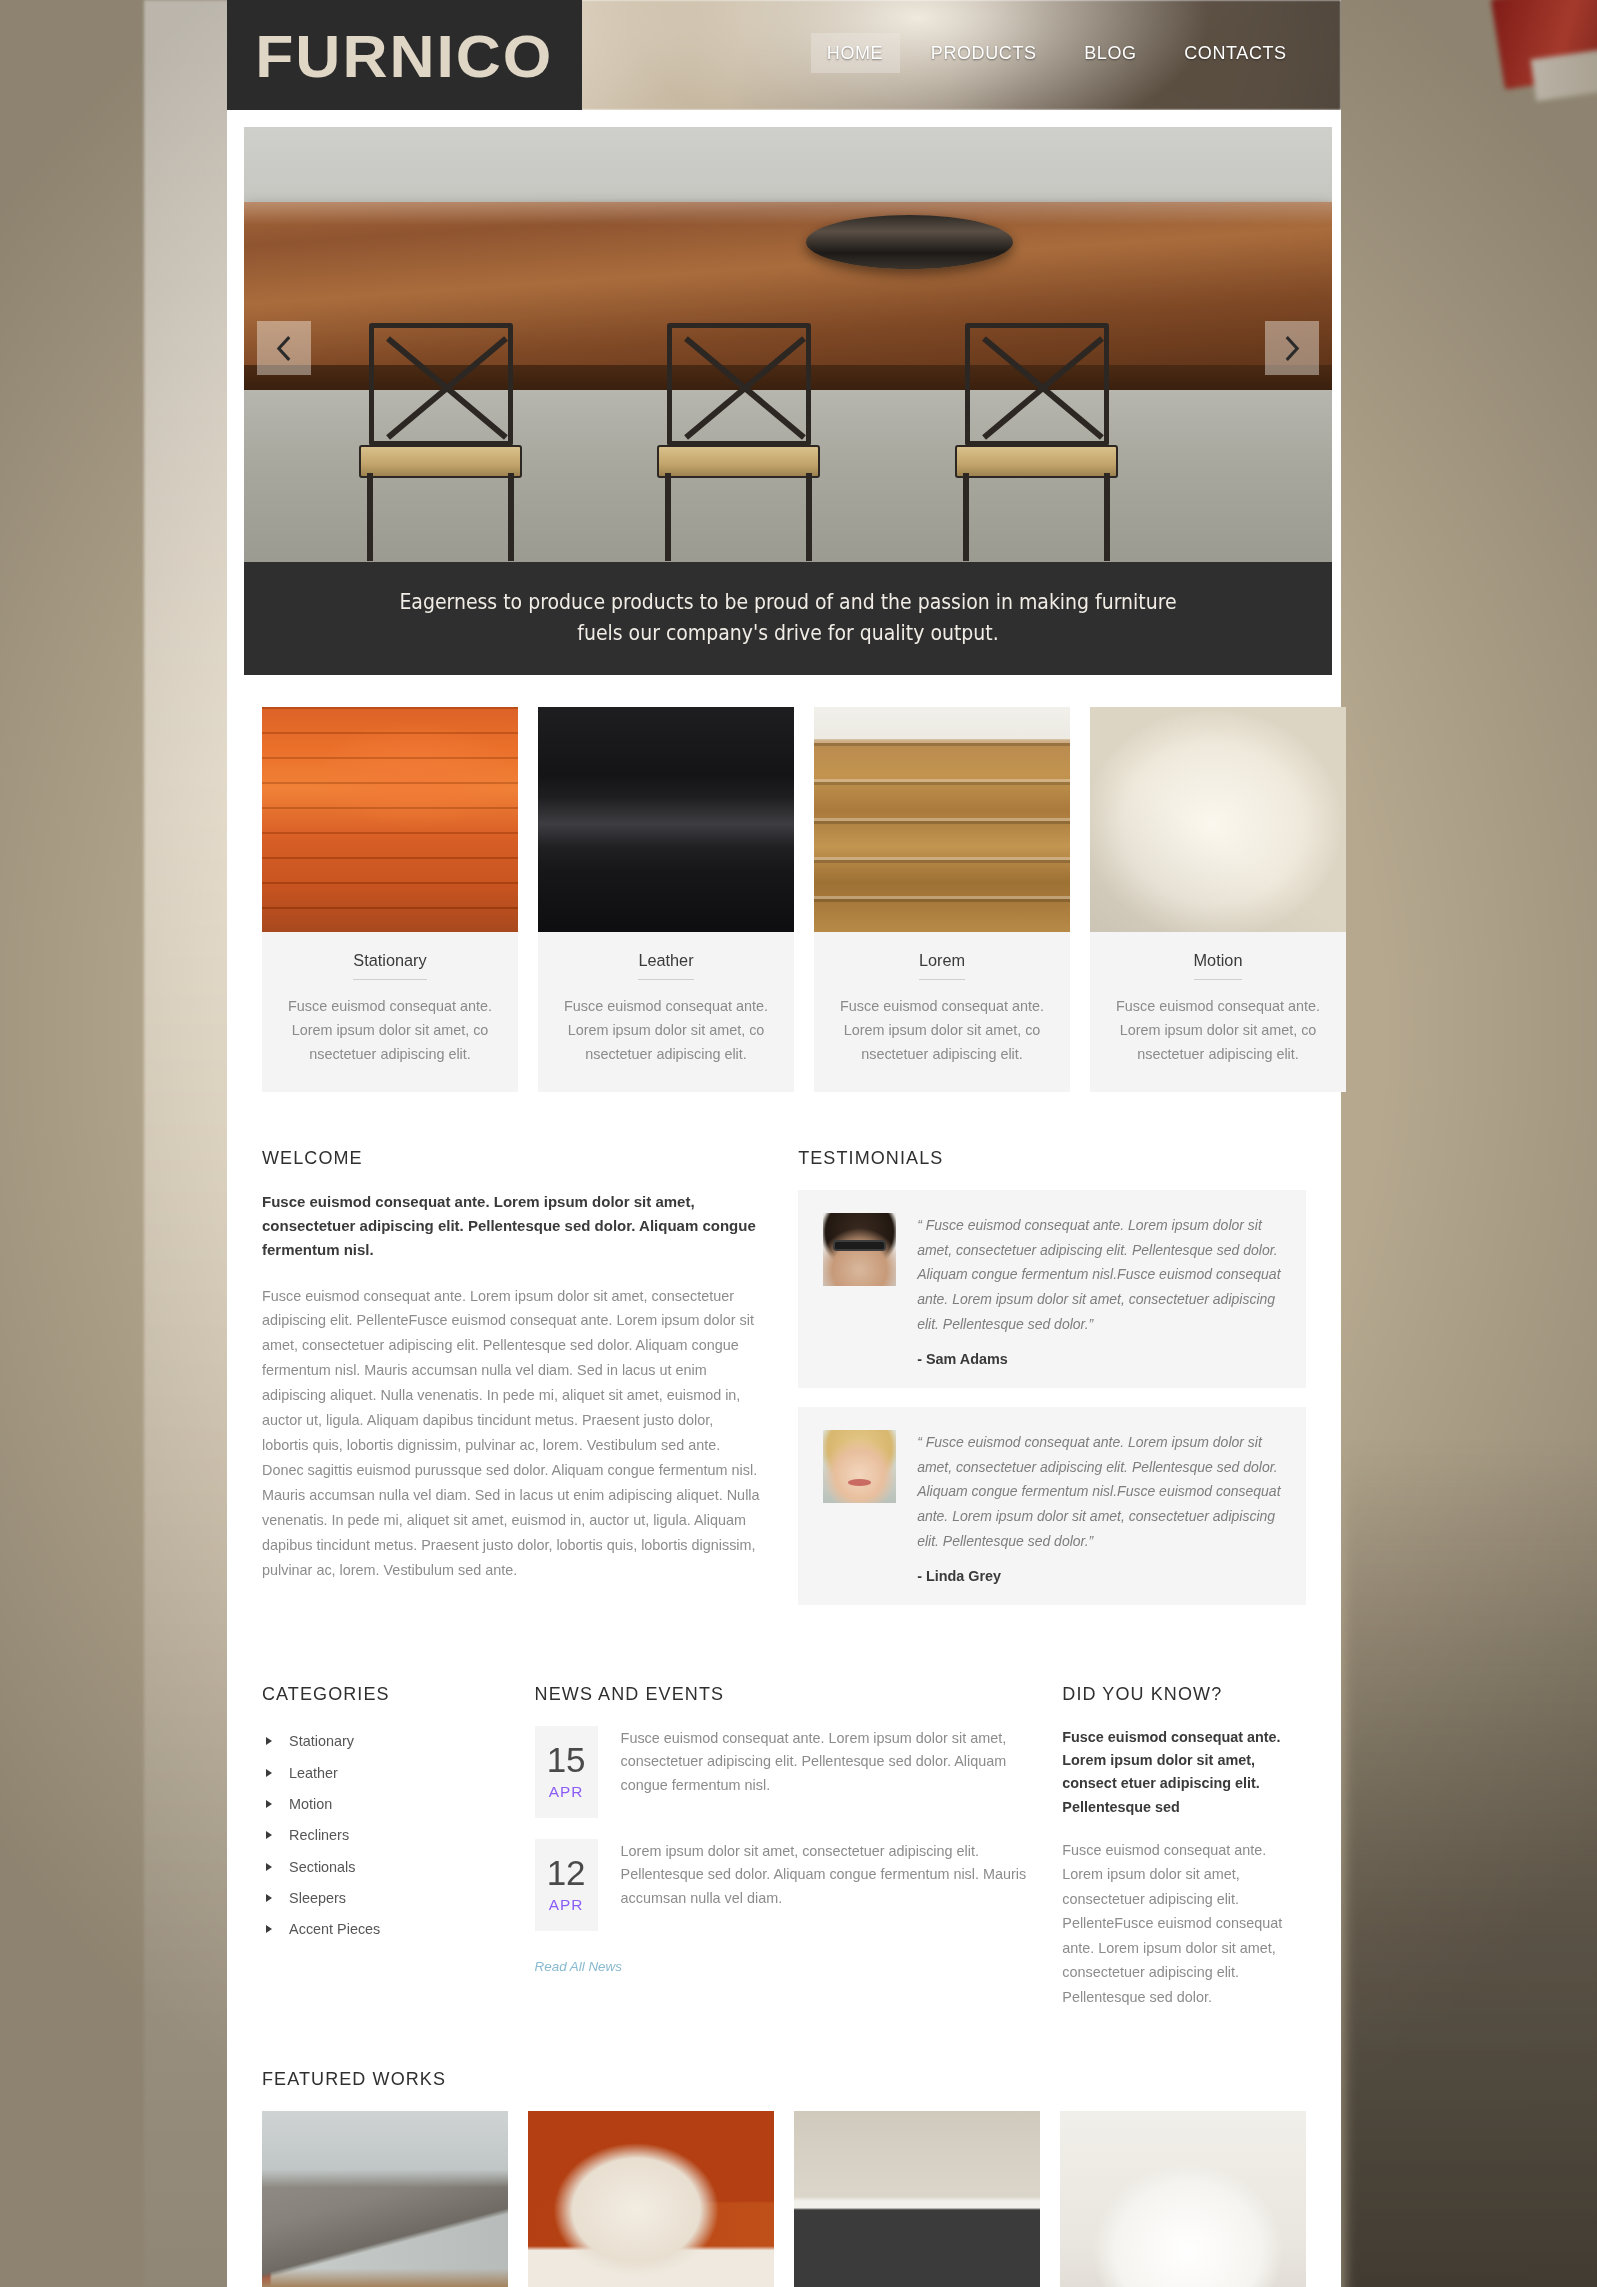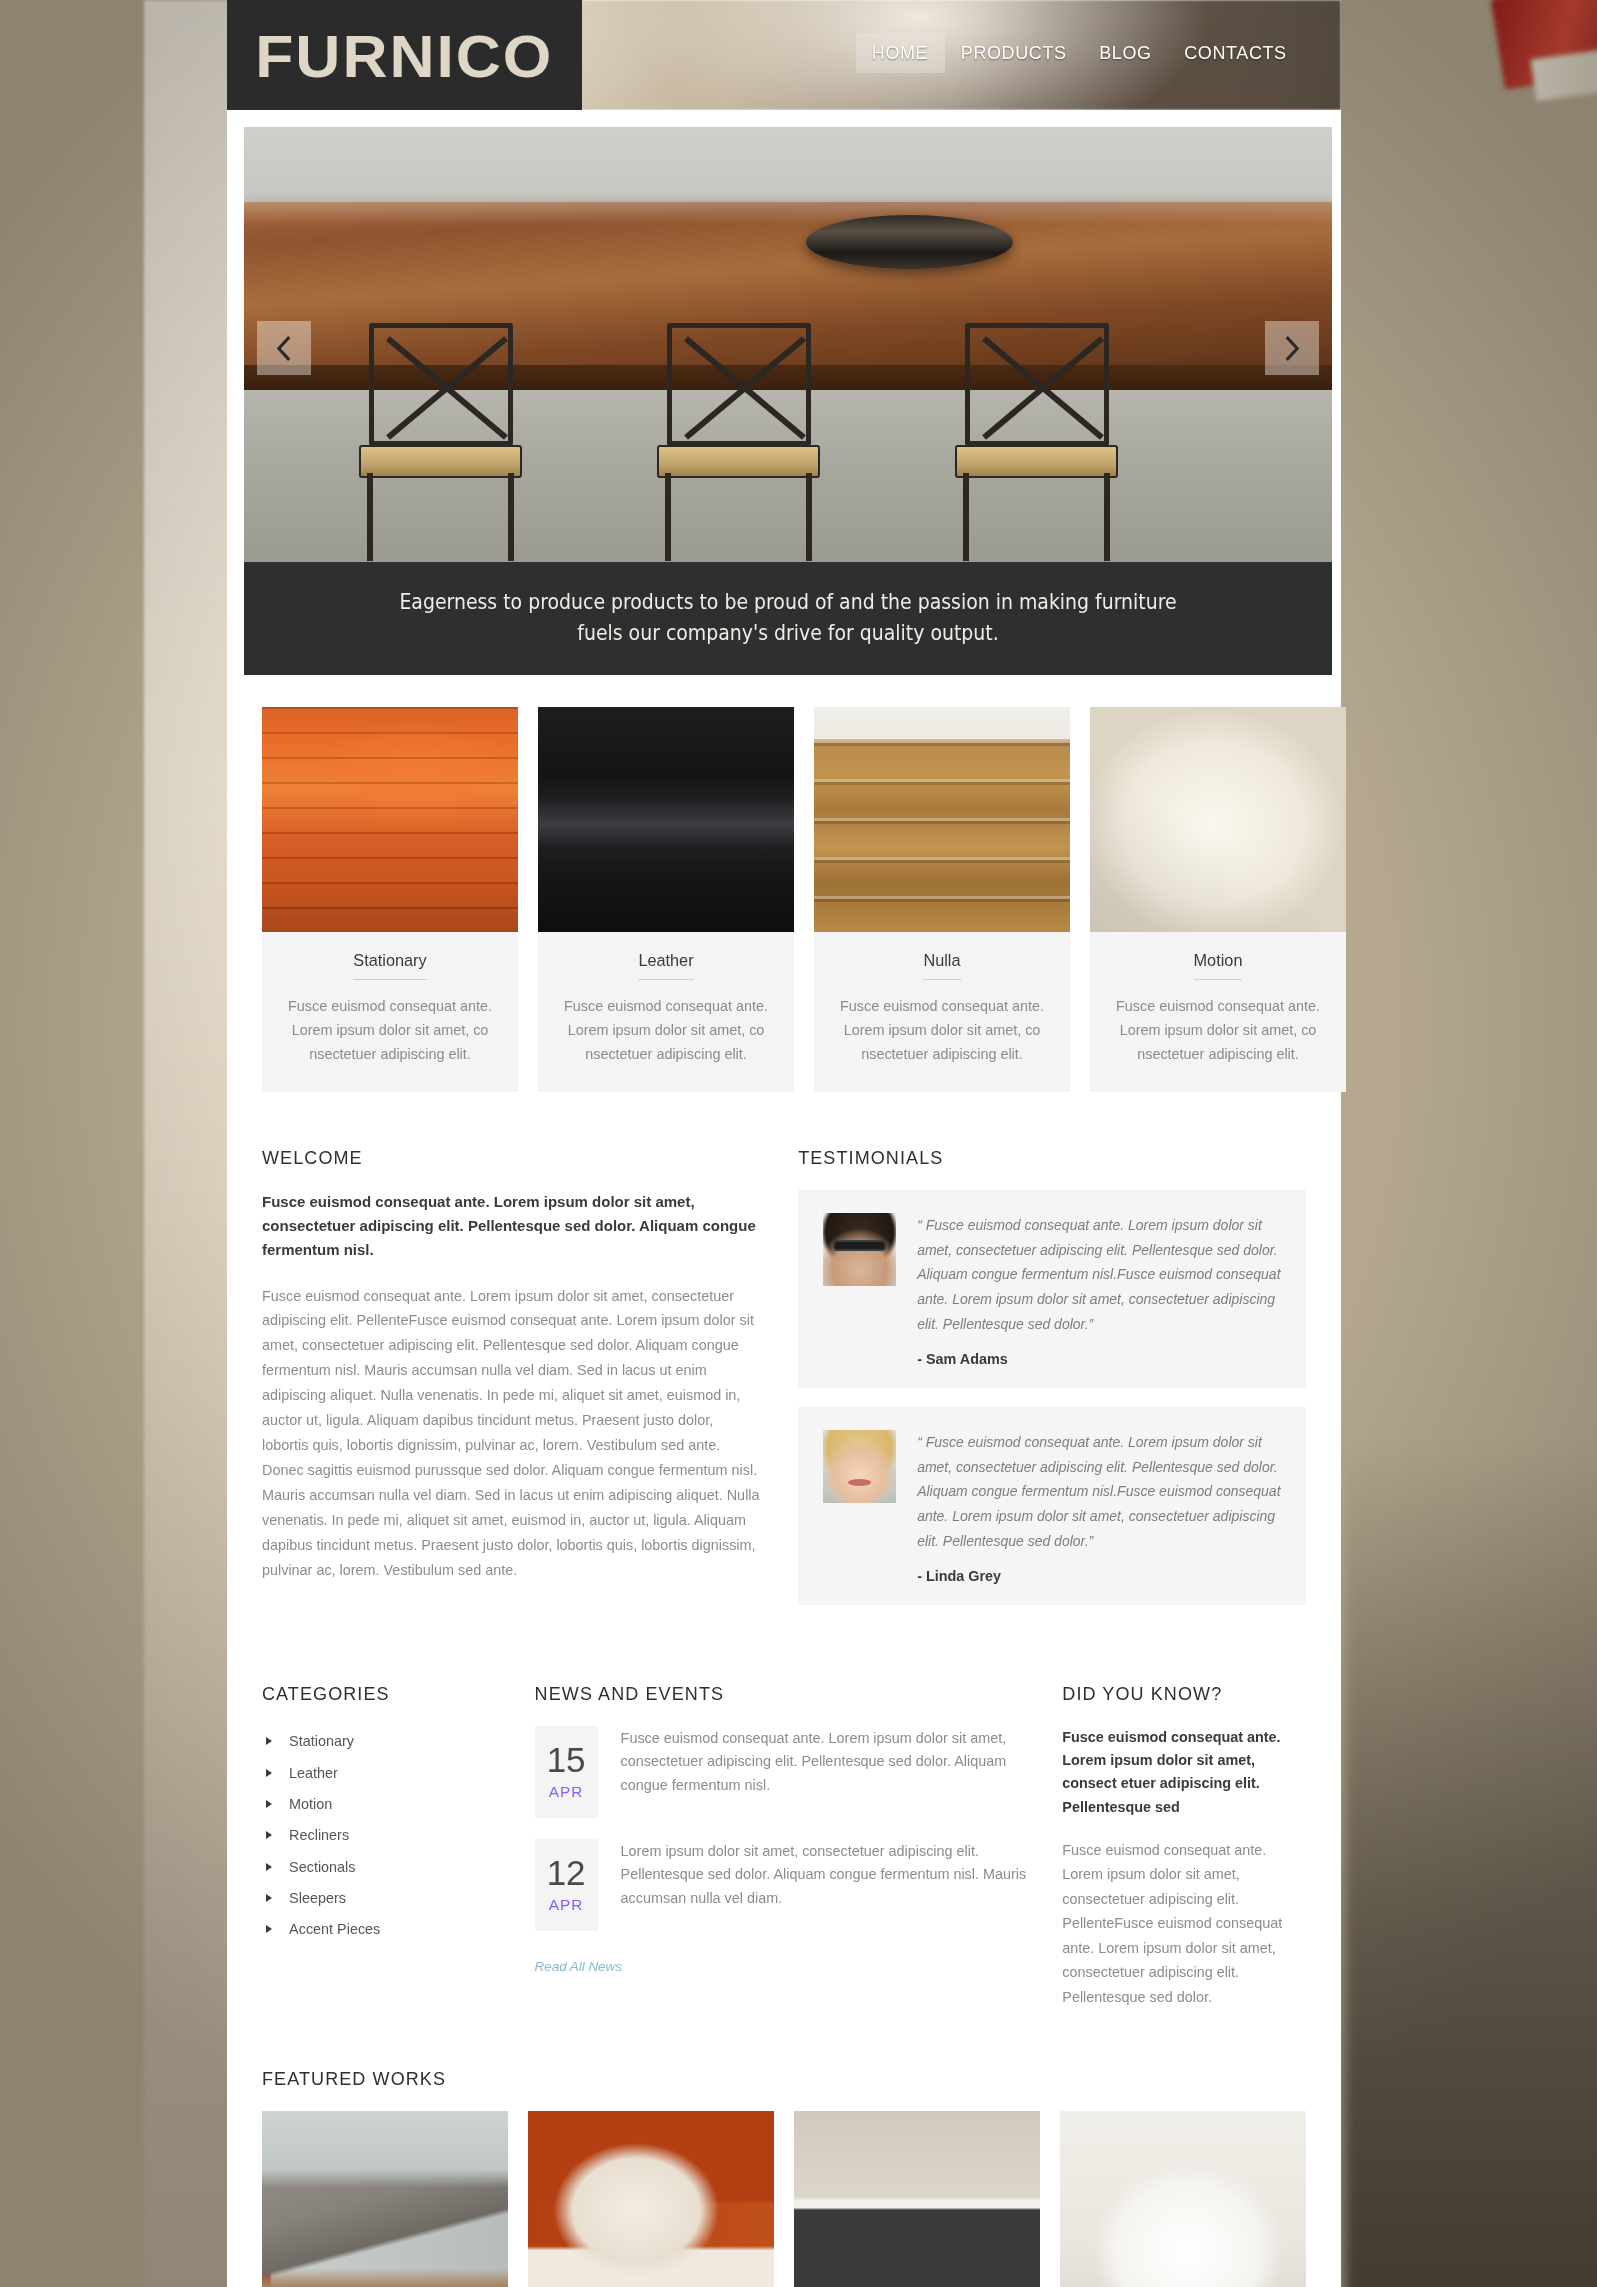--- a/index.html
+++ b/index.html
@@ -82,21 +82,21 @@
     color:#e0d6c6;
     font-size:60px;
     font-weight:bold;
     letter-spacing:1.9px;
     font-family:"Liberation Sans", sans-serif;
     line-height:1;
     transform:scaleX(1.04);
   }
   .nav {
     position:absolute; right:38px; top:33px;
-    display:flex; align-items:center; gap:0px;
+    display:flex; align-items:center; gap:15px;
   }
   .nav a {
     color:#ffffff; text-decoration:none;
     font-size:18px; letter-spacing:0.6px;
     padding:9.6px 16.3px;
     display:inline-block;
     text-shadow:0 1px 1.9px rgba(0,0,0,.45);
   }
   .nav a.active { background:rgba(235,232,226,0.42); }
 
@@ -449,21 +449,21 @@
     <div class="cat-card">
       <div class="cat-img img-leather"></div>
       <div class="cat-body">
         <div class="cat-title">Leather</div>
         <div class="cat-text">Fusce euismod consequat ante. Lorem ipsum dolor sit amet, co nsectetuer adipiscing elit.</div>
       </div>
     </div>
     <div class="cat-card">
       <div class="cat-img img-wood"></div>
       <div class="cat-body">
-        <div class="cat-title">Nulla</div>
+        <div class="cat-title">Lorem</div>
         <div class="cat-text">Fusce euismod consequat ante. Lorem ipsum dolor sit amet, co nsectetuer adipiscing elit.</div>
       </div>
     </div>
     <div class="cat-card">
       <div class="cat-img img-motion"></div>
       <div class="cat-body">
         <div class="cat-title">Motion</div>
         <div class="cat-text">Fusce euismod consequat ante. Lorem ipsum dolor sit amet, co nsectetuer adipiscing elit.</div>
       </div>
     </div>

